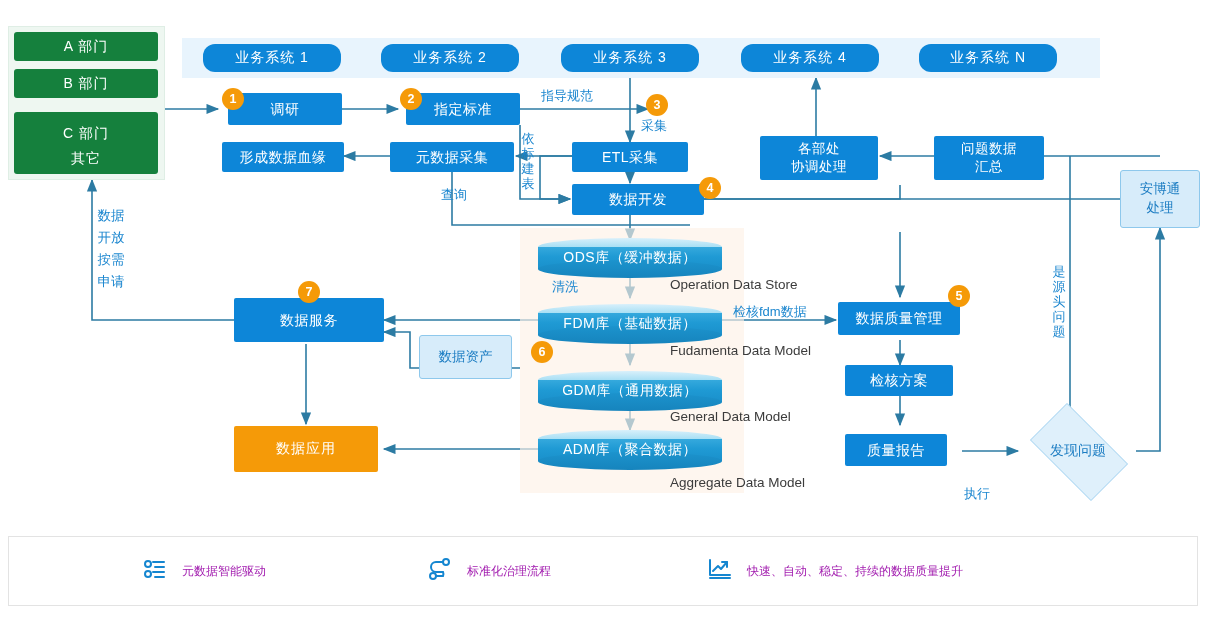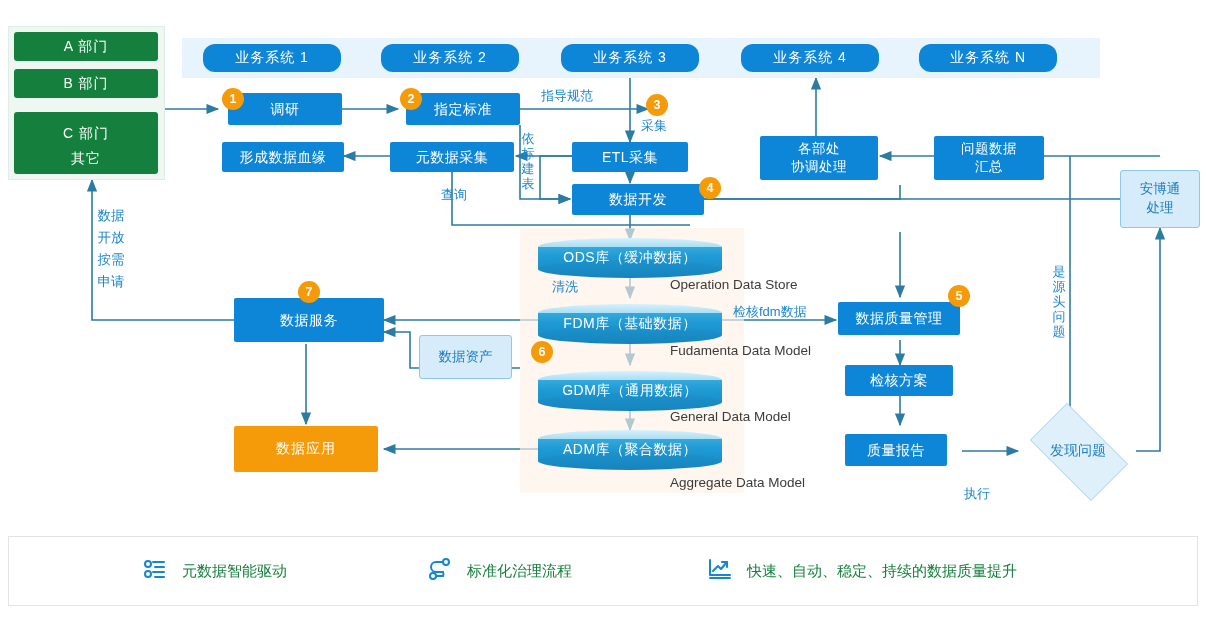--- a/index.html
+++ b/index.html
@@ -55,21 +55,21 @@
 
   
   .diamond{position:absolute;display:flex;align-items:center;justify-content:center;}
   .diamond .dshape{position:absolute;left:0;top:0;width:100%;height:100%;
      background:#dff0fb;border:1px solid #8ec8ec;transform:rotate(45deg) scale(.707);}
   .diamond .dtxt{position:relative;color:#1b7cc2;font-size:14px;z-index:2;}
 
   
   .legend{border:1px solid #e3e3e3;background:#fff;}
   .leg-item{position:absolute;display:flex;align-items:center;gap:14px;}
-  .leg-item .ltext{font-size:15px;color:#15803d;white-space:nowrap;}
+  .leg-item .ltext{font-size:12px;color:#a21caf;white-space:nowrap;}
 </style>
 </head>
 <body>
 
 <div id="stage">
 
   <svg id="svglayer" viewBox="0 0 1206 623">
     <defs>
       <marker id="ar" markerWidth="9" markerHeight="9" refX="7.2" refY="3.2" orient="auto">
         <path d="M0,0 L8,3.2 L0,6.4 z" fill="#2c7ba3"></path>

